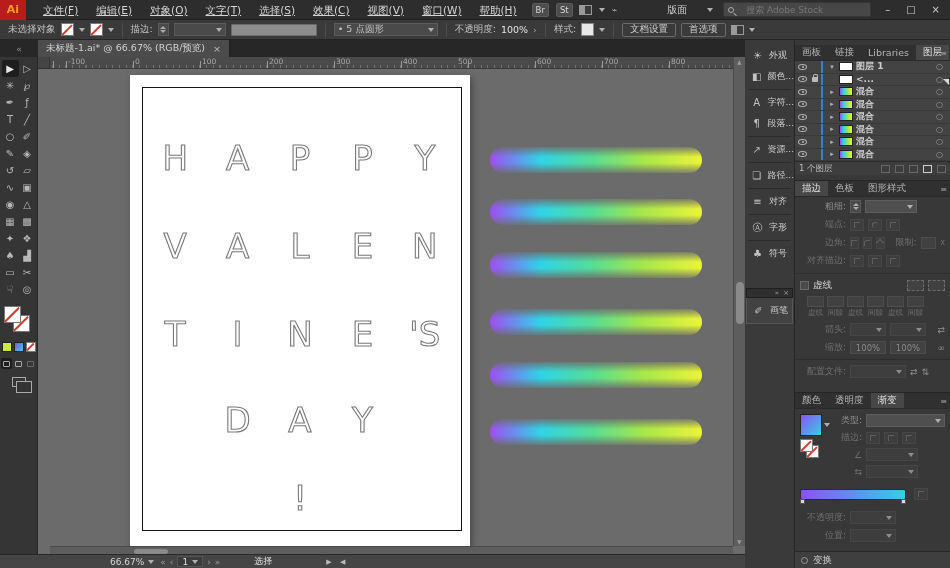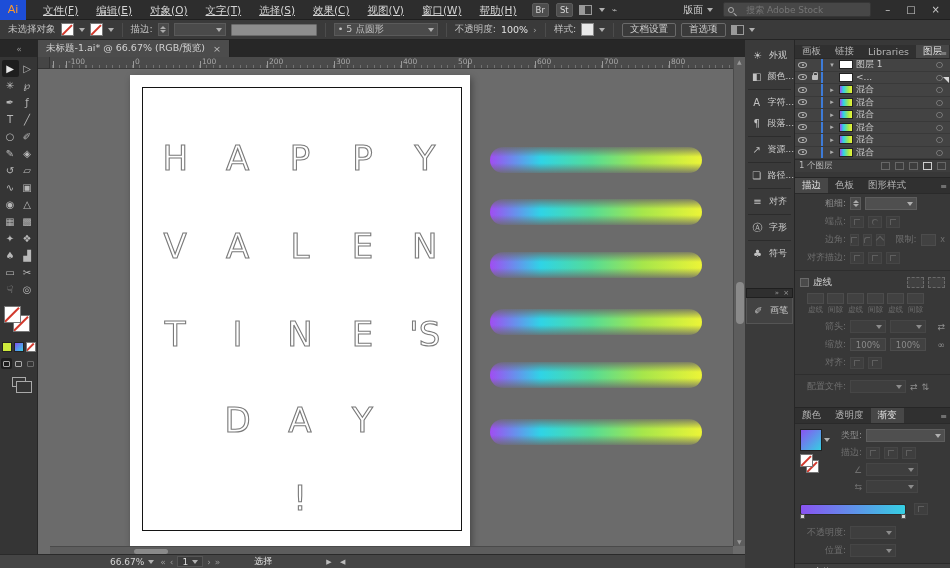--- a/index.html
+++ b/index.html
@@ -2,29 +2,29 @@
 <html><head>
 <meta charset="utf-8">
 <style>
   * { margin:0; padding:0; box-sizing:border-box; }
   html,body { width:950px; height:568px; overflow:hidden; }
   body { font-family:"DejaVu Sans","Liberation Sans",sans-serif; font-size:10px; color:#cfcfcf; background:#2c2c2c; }
   .app { width:950px; height:568px; display:flex; flex-direction:column; position:relative; }
 
   
   .menubar { height:20px; background:#2d2d2d; display:flex; align-items:center; border-bottom:1px solid #1f1f1f; }
-  .ai-logo { width:26px; height:20px; background:#1d4ed8; color:#ff9a2e; font-weight:normal; font-size:11px; display:flex; align-items:center; justify-content:center; }
+  .ai-logo { width:26px; height:20px; background:#b91c1c; color:#ff9a2e; font-weight:bold; font-size:11px; display:flex; align-items:center; justify-content:center; }
   .menu-items { display:flex; align-items:center; margin-left:8px; }
   .menu-item { padding:0 9px; font-size:10.5px; color:#d4d4d4; cursor:default; line-height:20px;text-decoration:underline; }
   .menu-right { display:flex; align-items:center; margin-left:6px; gap:7px; }
   .qbtn { background:#4d4d4d; border:1px solid #5c5c5c; color:#d8d8d8; font-size:8.5px; padding:1px 3px; border-radius:2px; }
   .mini-ic { color:#b5b5b5; font-size:9px; }
   .caret { width:0; height:0; border-left:3px solid transparent; border-right:3px solid transparent; border-top:4px solid #b0b0b0; display:inline-block; }
   .spacer { flex:1; }
-  .workspace-btn { display:flex; align-items:center; gap:4px; color:#cfcfcf; font-size:10px; margin-right:10px; }
+  .workspace-btn { display:flex; align-items:center; gap:20px; color:#cfcfcf; font-size:10px; margin-right:10px; }
   .searchbox { width:148px; height:15px; background:#474747; border:1px solid #363636; border-radius:2px; display:flex; align-items:center; padding:0 4px; gap:12px; margin-right:14px; }
   .mag { width:6px; height:6px; border:1.4px solid #aaa; border-radius:50%; position:relative; flex:0 0 auto; }
   .mag::after { content:""; position:absolute; width:4px; height:1.4px; background:#aaa; transform:rotate(45deg); left:4px; top:6px; }
   .searchbox input { background:transparent; border:none; outline:none; color:#9a9a9a; font-size:9px; width:120px; font-family:inherit; }
   .winbtns { display:flex; align-items:center; gap:16px; margin-right:10px; color:#cccccc; font-size:10px; }
 
   
   .controlbar { height:20px; background:#3a3a3a; border-bottom:1px solid #242424; display:flex; align-items:center; gap:5px; padding-left:8px; font-size:9.5px; color:#c4c4c4; }
   .none-sw { width:13px; height:13px; background:#fff; border:1px solid #777; position:relative; overflow:hidden; }
   .none-sw::after { content:""; position:absolute; left:-15%; right:-15%; top:50%; height:2px; margin-top:-1px; background:#d23a2e; transform:rotate(-45deg); }
@@ -118,21 +118,21 @@
   .lrow { height:12.5px; display:flex; align-items:center; border-bottom:1px solid #393939; position:relative; padding-left:3px; gap:3px; }
   .lrow::before { content:""; position:absolute; left:26px; top:0; bottom:0; width:2px; background:#3d7bd8; }
   .eye { width:9px; height:6px; border:1px solid #b5b5b5; border-radius:50%; position:relative; flex:0 0 auto; }
   .eye::after { content:""; position:absolute; left:2.5px; top:1px; width:2px; height:2px; background:#b5b5b5; border-radius:50%; }
   .lockcol { width:9px; flex:0 0 auto; display:flex; justify-content:center; }
   .lock { width:6px; height:5px; background:#bbb; border-radius:1px; position:relative; }
   .lock::before { content:""; position:absolute; left:1px; top:-3px; width:3px; height:3px; border:1px solid #bbb; border-bottom:none; border-radius:2px 2px 0 0; }
   .lchev { width:8px; margin-left:6px; color:#b0b0b0; font-size:7px; flex:0 0 auto; text-align:center; }
   .lthumb { width:14px; height:9px; background:#fff; border:1px solid #222; flex:0 0 auto; }
   .lthumb.gradt { background:linear-gradient(90deg,#a04df2,#2fd4e6 30%,#a6e64b 70%,#ecf437); }
-  .lname { flex:1; color:#cccccc; font-size:9px; white-space:nowrap; overflow:hidden; }
+  .lname { flex:1; color:#cccccc; font-size:9px; white-space:nowrap; overflow:hidden;font-weight:bold; }
   .ltarget { width:14px; color:#aaa; font-size:8px; flex:0 0 auto; }
   .lfooter { height:14px; display:flex; align-items:center; padding:0 4px; color:#bdbdbd; font-size:8.5px; background:#3d3d3d; border-top:1px solid #2c2c2c; }
   .lf-icons { margin-left:auto; display:flex; gap:5px; align-items:center; }
   .lfi { width:9px; height:8px; border:1px solid #8a8a8a; opacity:.55; }
   .lfi.b { opacity:1; border-color:#cfcfcf; }
   .corner-tri { position:absolute; right:1px; top:18px; width:0; height:0; border-left:6px solid transparent; border-top:6px solid #d8d8d8; z-index:3; }
 
   
   .pgroup { border-top:1px solid #262626; }
   .prow { display:flex; align-items:center; gap:4px; padding:3px 5px 2px 5px; }
@@ -700,29 +700,20 @@
             <span style="flex:1"></span>
             <span class="icbtn">⇄</span>
           </div>
           <div class="prow">
             <span class="plabel dim">缩放:</span>
             <span class="scaleval" id="scale-val-0">100%</span>
             <span class="scaleval" id="scale-val-1">100%</span>
             <span style="flex:1"></span>
             <span class="icbtn">∞</span>
           </div>
-          <div class="prow">
-            <span class="plabel dim">对齐:</span>
-            <span class="sbtn dis">
-                <i></i>
-              </span>
-            <span class="sbtn dis">
-                <i></i>
-              </span>
-          </div>
           <div class="prow" style="border-top:1px solid #2e2e2e;margin-top:3px;padding-top:5px">
             <span class="plabel dim">配置文件:</span>
             <span class="psel dis" style="width:56px">
                 <span class="caret"></span>
               </span>
             <span class="icbtn">⇄</span>
             <span class="icbtn">⇅</span>
           </div>
         </div>
 

